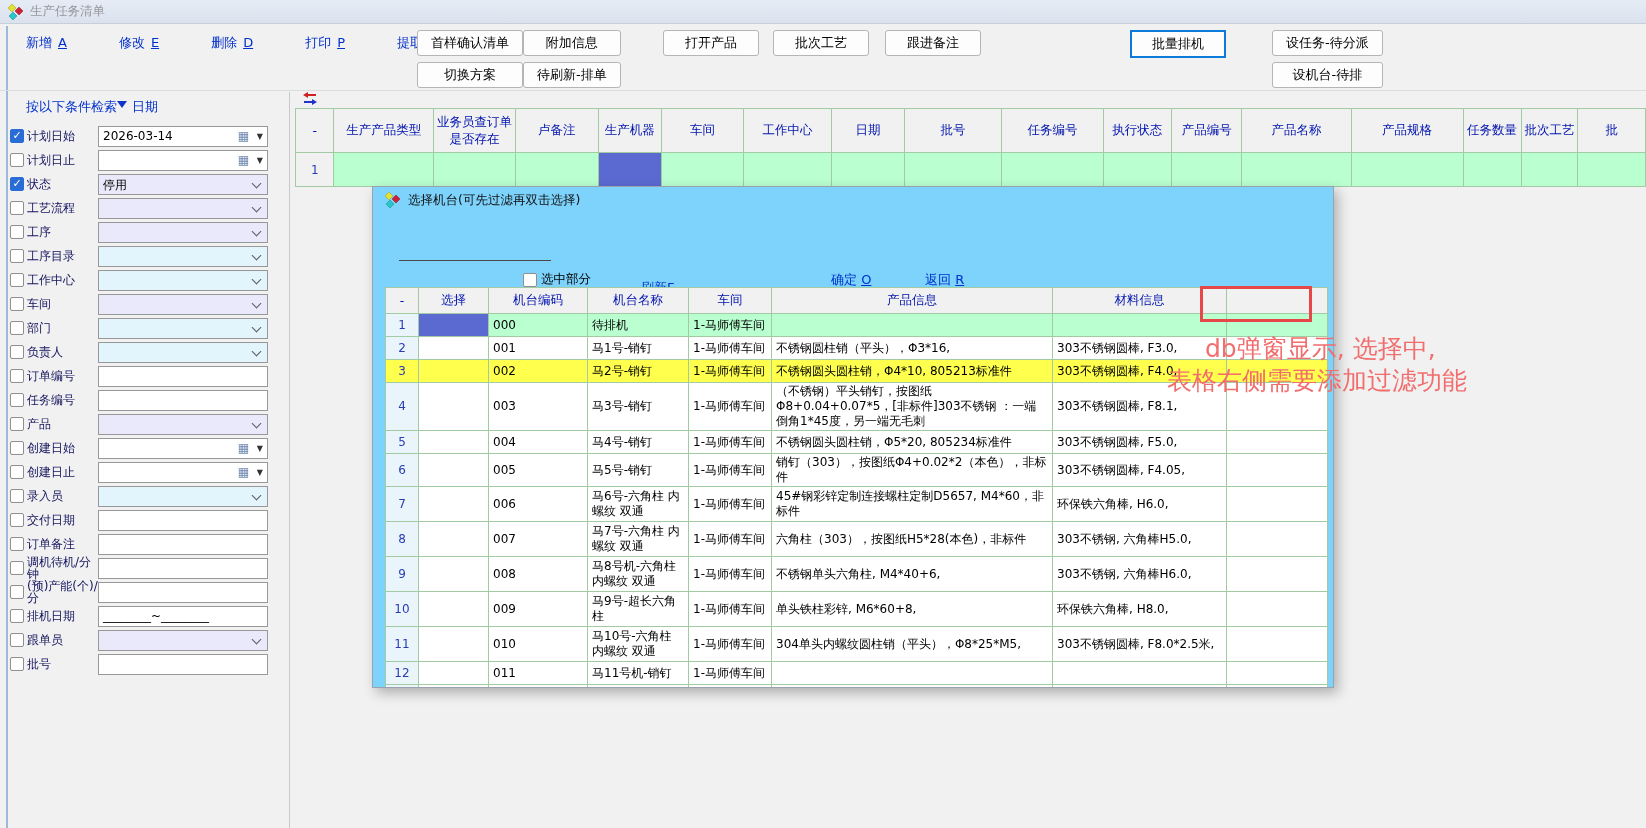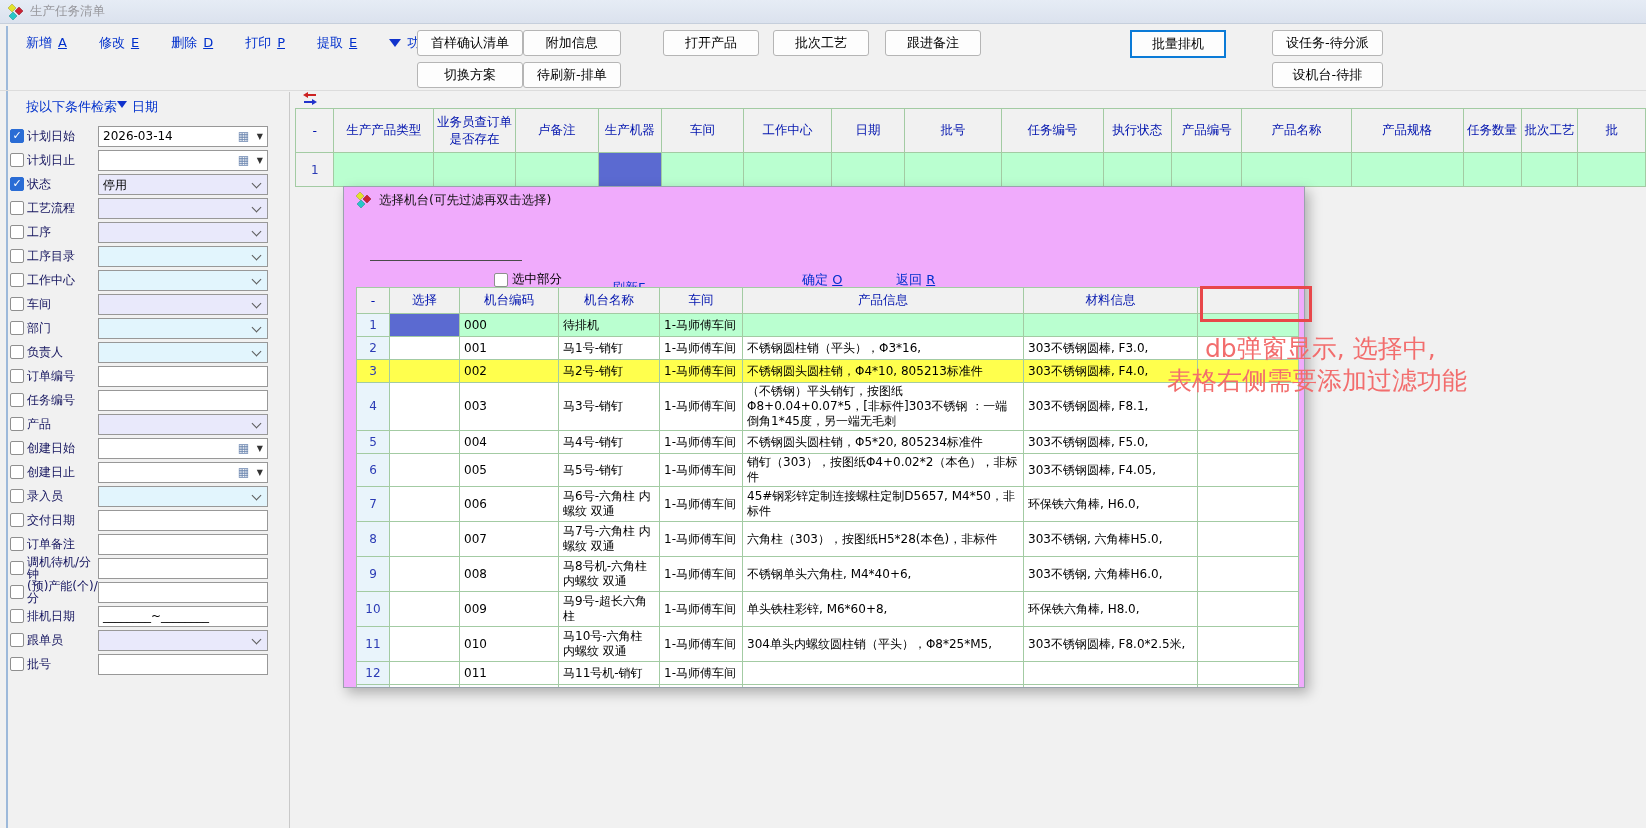--- a/index.html
+++ b/index.html
@@ -14,21 +14,21 @@
   
   .titlebar{position:absolute;left:0;top:0;right:0;height:24px;
     background:linear-gradient(#e6ecf5,#dbe2ee);border-bottom:1px solid #c6cfdc;
     display:flex;align-items:center;padding-left:8px;color:#97979c;font-size:12.5px;gap:6px;}
   .diamond-icon{width:16px;height:16px;display:inline-block;}
   .left-edge{position:absolute;left:6px;top:26px;bottom:0;width:2px;background:#9db9da;}
   .toolbar-sep{position:absolute;left:0;top:90px;right:0;height:1px;background:#dcdcdc;}
   .v-divider{position:absolute;left:289px;top:92px;bottom:0;width:1px;background:#c9c9c9;}
 
   
-  .menu-bar{position:absolute;left:26px;top:32px;display:flex;gap:32px;font-size:13px;color:#0030cc;}
+  .menu-bar{position:absolute;left:26px;top:32px;display:flex;gap:52px;font-size:13px;color:#0030cc;}
   .menu-item{cursor:default;display:flex;align-items:center;gap:6px;}
   .menu-item u{text-decoration:underline;}
   .dn-arrow{display:inline-block;width:0;height:0;border:6px solid transparent;border-top:8px solid #1133cc;margin-top:7px;}
   .btn-group{position:absolute;display:flex;flex-direction:column;gap:6px;}
   .btn{min-width:96px;height:26px;padding:0 13px;background:#fdfdfd;border:1px solid #b5b5b5;
     border-radius:3px;display:flex;align-items:center;justify-content:center;font-size:13px;white-space:nowrap;}
   .btn.hl{border:2px solid #0b7bd7;border-radius:0;height:28px;}
   .g0{left:417px;top:30px;} .g1{left:523px;top:30px;} .g2{left:663px;top:30px;}
   .g3{left:773px;top:30px;} .g4{left:885px;top:30px;} .g5{left:1130px;top:30px;}
   .g6{left:1272px;top:30px;}
@@ -56,21 +56,21 @@
   table.grid{border-collapse:collapse;table-layout:fixed;}
   table.grid th, table.grid td{border:1px solid #a3cba3;font-weight:normal;overflow:hidden;}
   table.grid th{background:#f1f1f1;color:#0013ae;font-size:12.5px;text-align:center;padding:2px 1px;}
   th.corner{background:#fbe7ee;color:#cf3434;font-weight:bold;}
   .main-row td{height:34px;background:#baffd0;}
   td.rownum{background:#f1f1f1;color:#2b3bb5;text-align:center;font-size:12px;}
   td.selcell{background:#5b6ad1 !important;}
   .main-head th{height:44px;}
 
   
-  .dialog{position:absolute;left:343px;top:186px;width:962px;height:502px;background:#f0abfc;
+  .dialog{position:absolute;left:372px;top:186px;width:962px;height:502px;background:#7dd3fc;
     border:1px solid #9aa3ad;box-shadow:4px 5px 12px rgba(0,0,0,.28);overflow:hidden;}
   .dlg-title{height:26px;display:flex;align-items:center;gap:7px;padding-left:12px;font-size:12.5px;color:#111;}
   .dlg-underline{position:absolute;left:26px;top:58px;width:152px;height:16px;border-bottom:1px solid #4a4a4a;}
   .dlg-link{position:absolute;color:#0030cc;font-size:13px;white-space:nowrap;}
   .link-refresh{left:268px;top:52px;margin-top:40px;} .link-ok{left:458px;top:84px;} .link-back{left:542px;top:84px;margin-left:10px;}
   .dlg-partial{position:absolute;left:150px;top:84px;display:flex;align-items:center;gap:4px;font-size:12.5px;}
   .dlg-table-wrap{position:absolute;left:12px;top:100px;}
   .dlg-table th{height:26px;background:#f4f4f4;}
   .dlg-table td{font-size:12px;line-height:15px;padding:1px 4px;background:#fff;vertical-align:middle;}
   .dlg-table td.rownum{background:#e9f4fb;}
@@ -521,21 +521,21 @@
             <td>销钉（303），按图纸Φ4+0.02*2（本色），非标件</td>
             <td>303不锈钢圆棒, F4.05,</td>
             <td></td>
           </tr>
           <tr class="r-double">
             <td class="rownum">7</td>
             <td></td>
             <td>006</td>
             <td>马6号-六角柱 内螺纹 双通</td>
             <td>1-马师傅车间</td>
-            <td>45#钢彩锌定制连接螺柱定制D5657, M4*50，非标件</td>
+            <td>45#钢彩锌定制连接螺柱定制D5657, M4*60，非标件</td>
             <td>环保铁六角棒, H6.0,</td>
             <td></td>
           </tr>
           <tr class="r-double">
             <td class="rownum">8</td>
             <td></td>
             <td>007</td>
             <td>马7号-六角柱 内螺纹 双通</td>
             <td>1-马师傅车间</td>
             <td>六角柱（303），按图纸H5*28(本色)，非标件</td>

